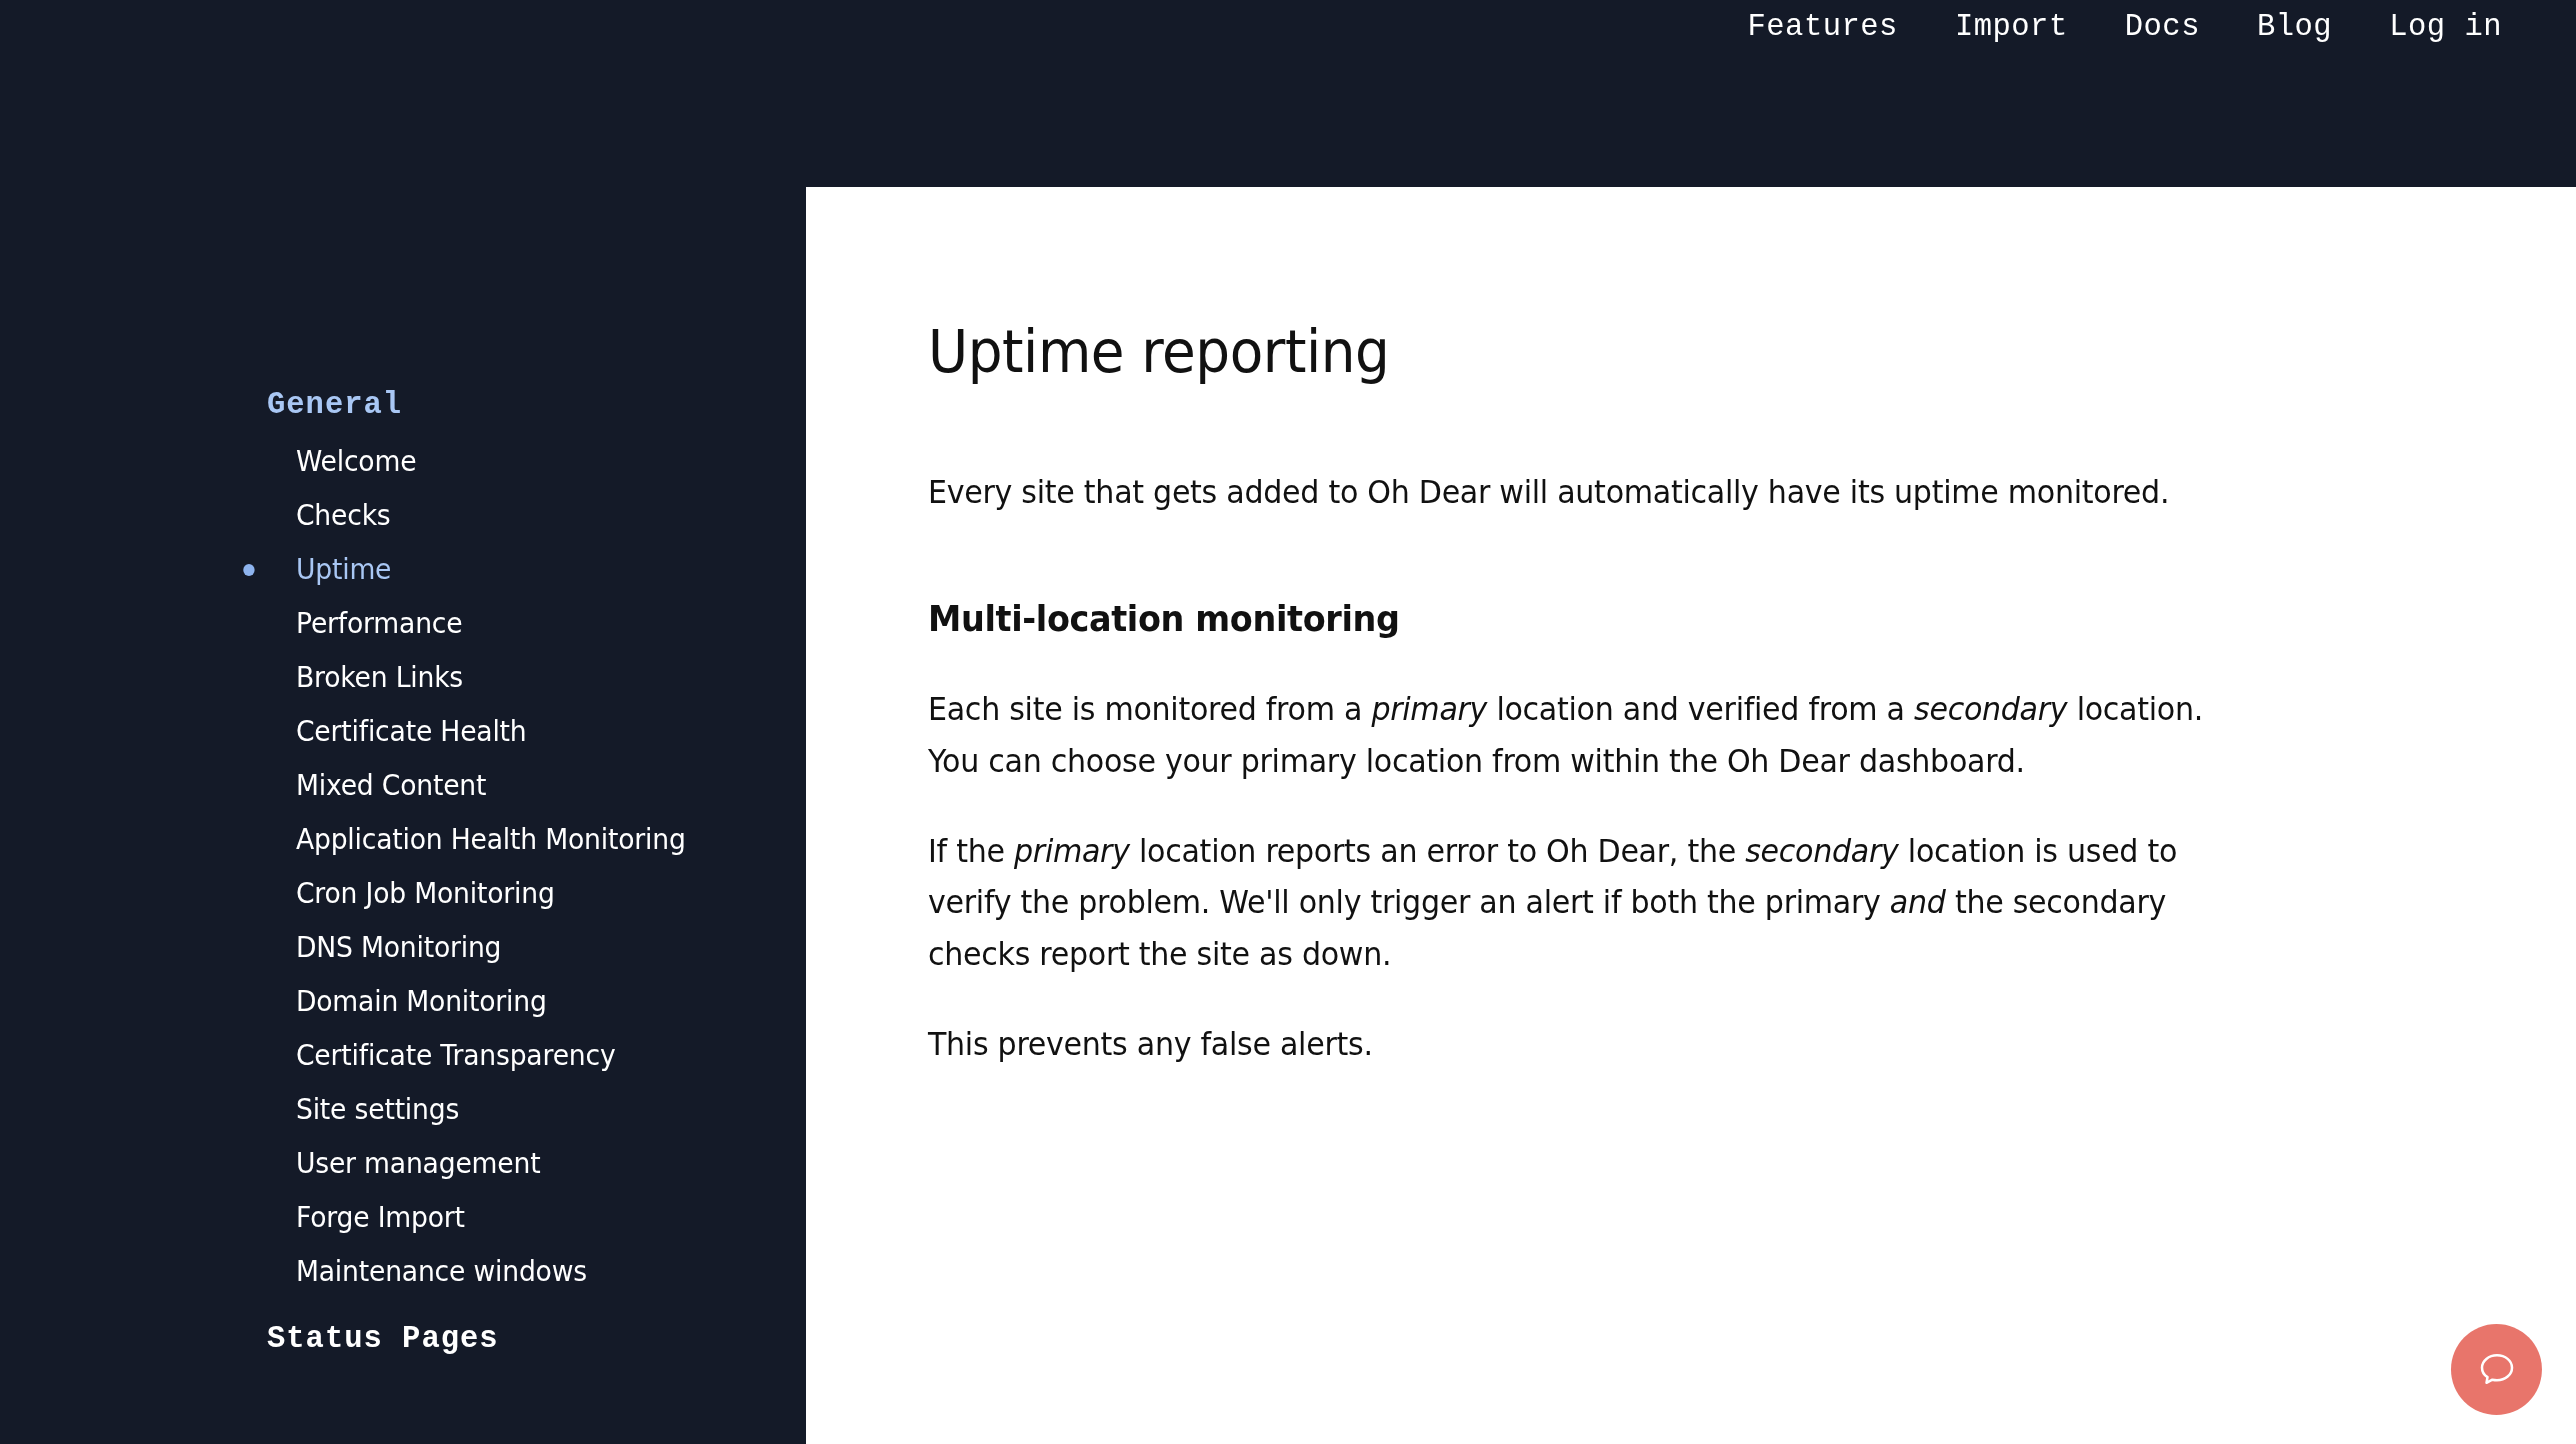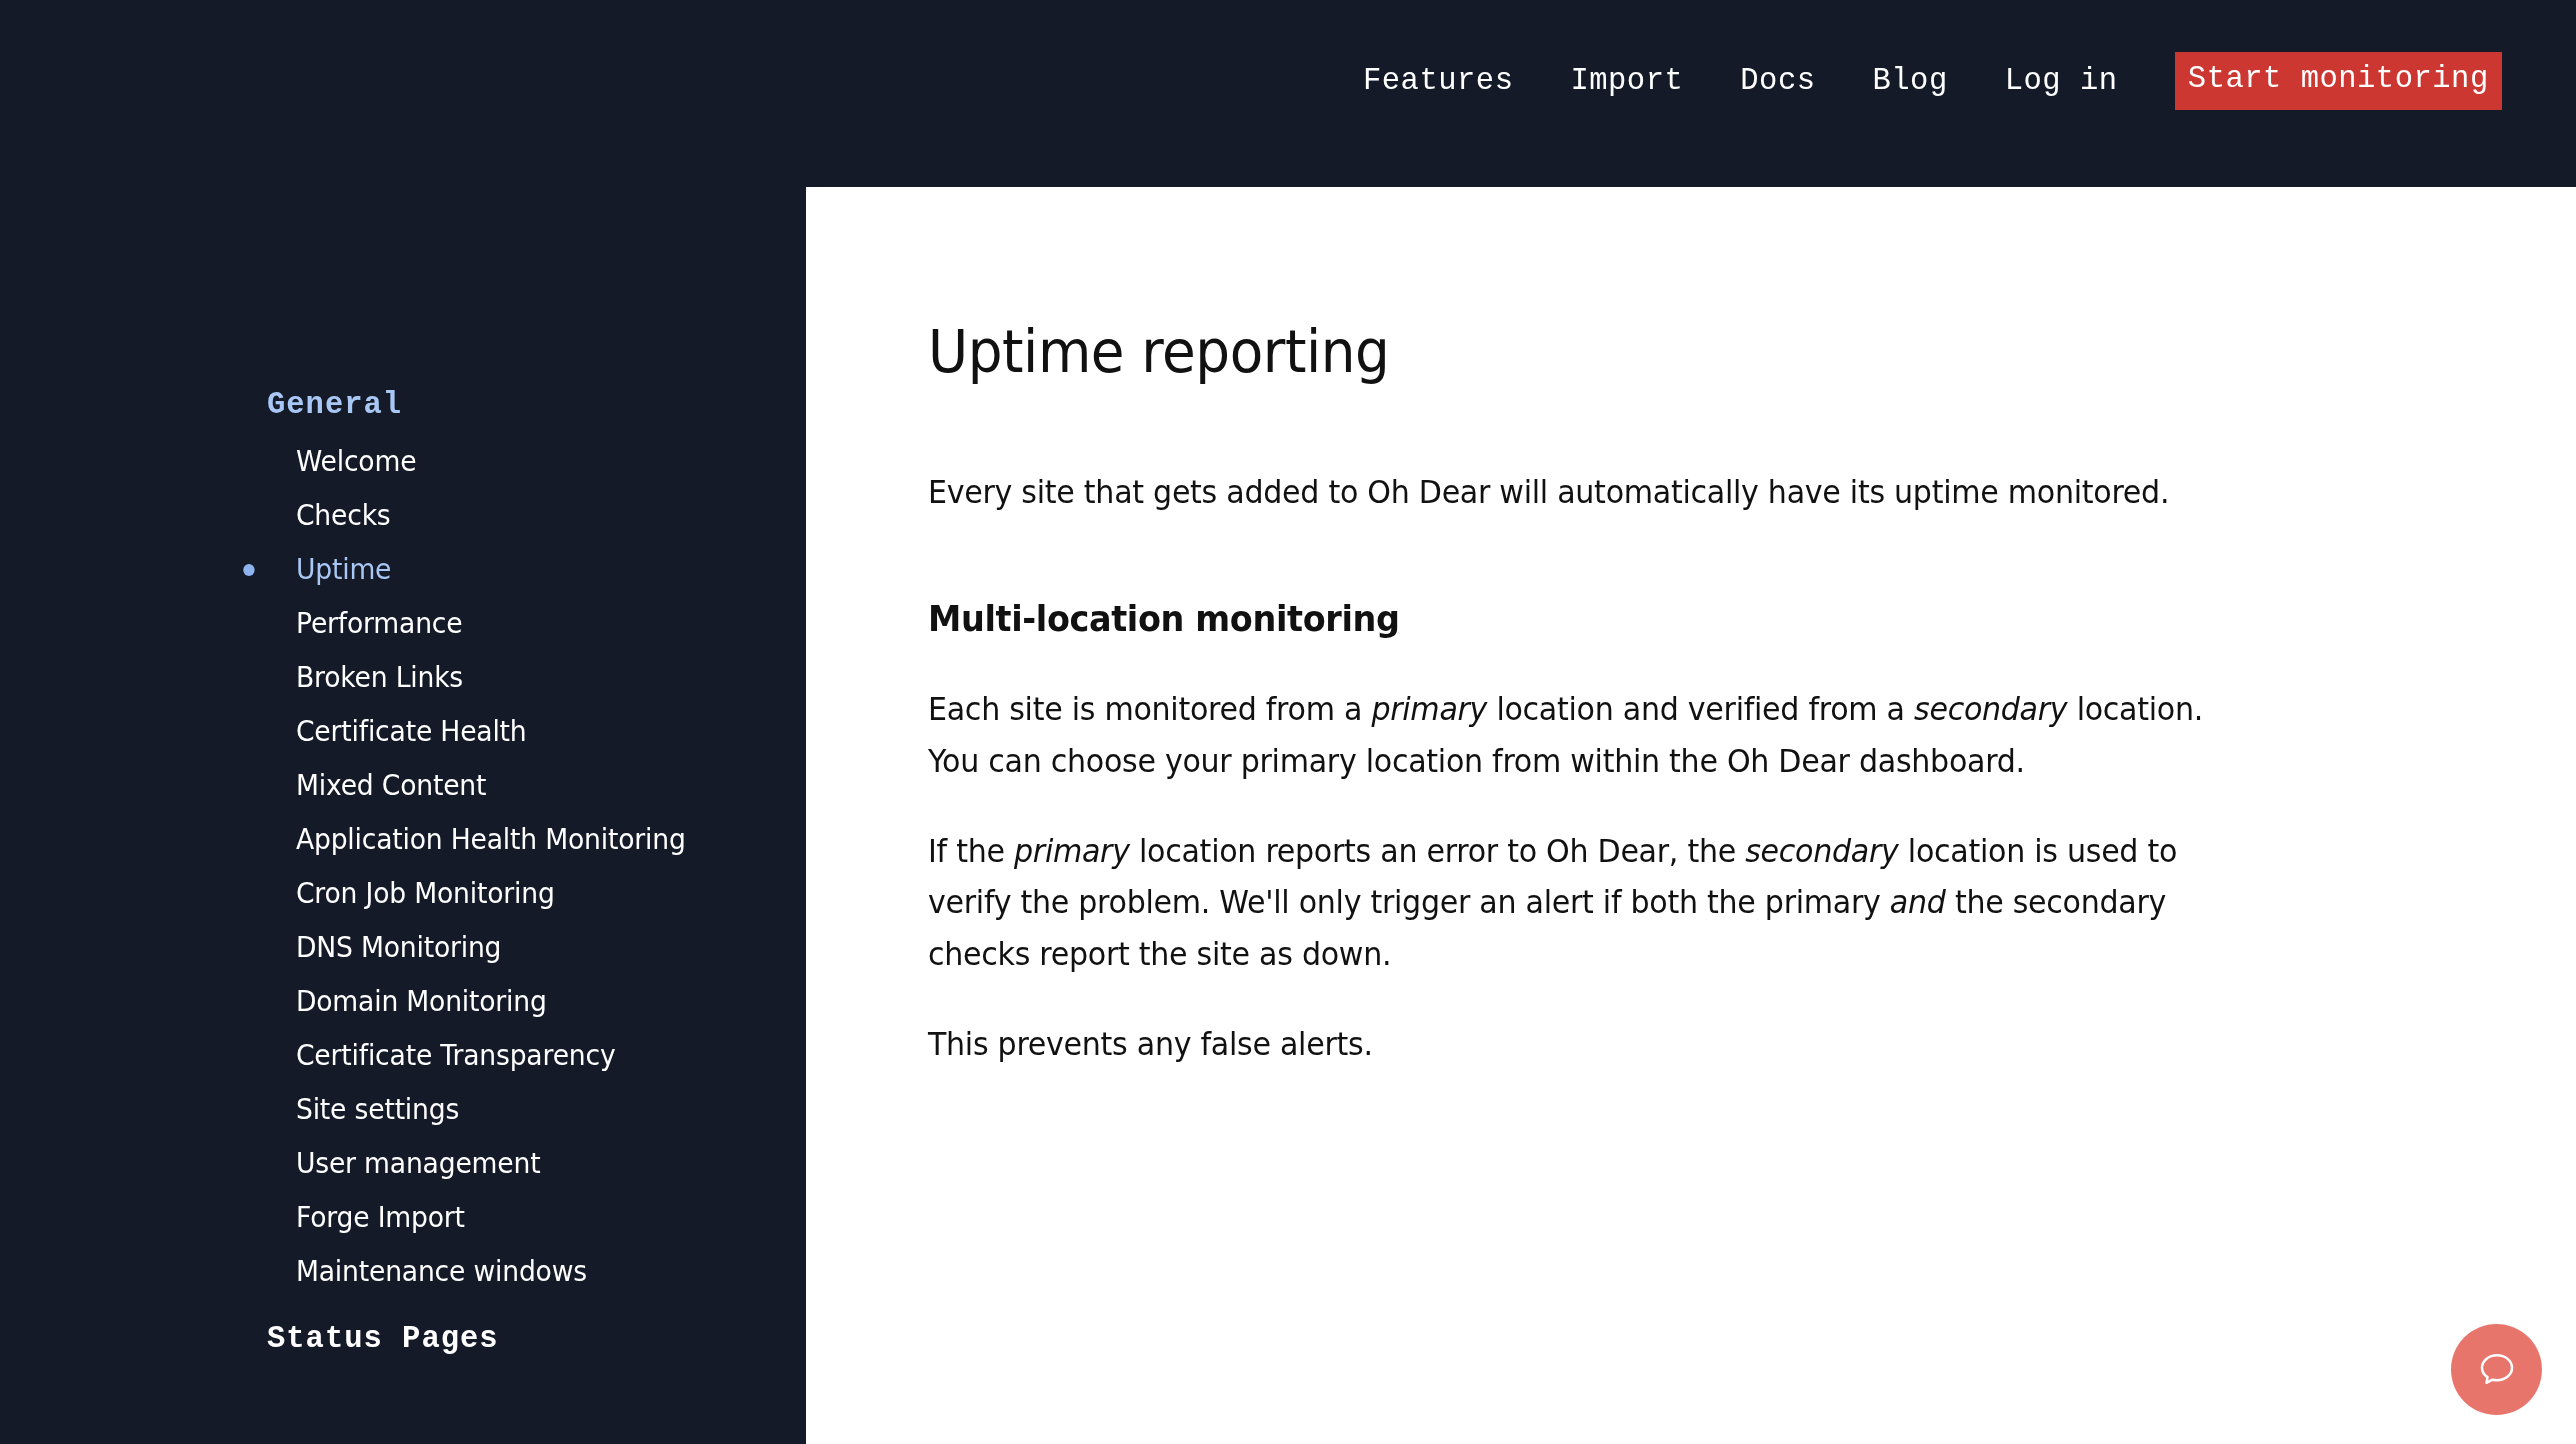--- a/index.html
+++ b/index.html
@@ -61,21 +61,21 @@
     transform: scaleX(0.97);
     transform-origin: left center;
   }
 
   .nav-links {
     position: absolute;
     right: 74px;
     top: 0;
     height: 162px;
     display: flex;
-    align-items: center;
+    align-items: flex-start;
     gap: 0;
   }
   .nav-link {
     color: #ffffff;
     font-family: "Liberation Mono", "DejaVu Sans Mono", monospace;
     font-size: 30.5px;
     font-weight: 400;
     letter-spacing: 0.5px;
     text-decoration: none;
     padding: 9.5px 0;
@@ -238,21 +238,20 @@
 
   <header class="topnav">
 
 
     <nav class="nav-links">
       <a class="nav-link" href="#">Features</a>
       <a class="nav-link" href="#">Import</a>
       <a class="nav-link" href="#">Docs</a>
       <a class="nav-link" href="#">Blog</a>
       <a class="nav-link" href="#">Log in</a>
-      <a class="nav-cta" href="#">Start monitoring</a>
     </nav>
   </header>
 
   <aside class="sidebar">
     <div class="sidebar-inner">
 
       <div class="side-group-title">General</div>
 
       <a class="side-item" href="#">Welcome</a>
       <a class="side-item" href="#">Checks</a>

